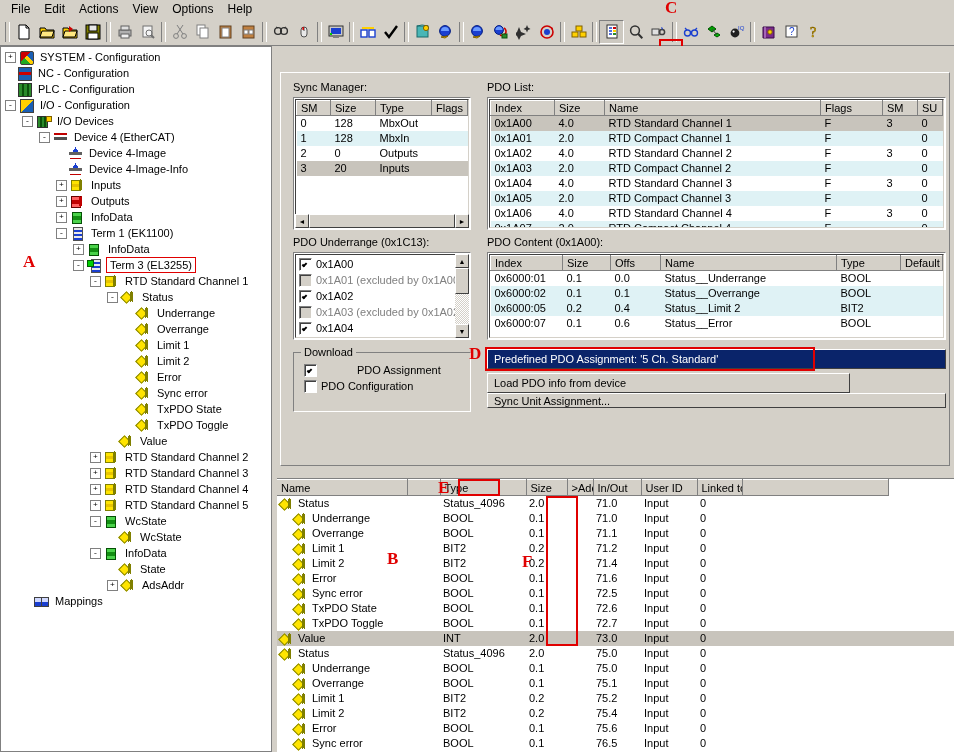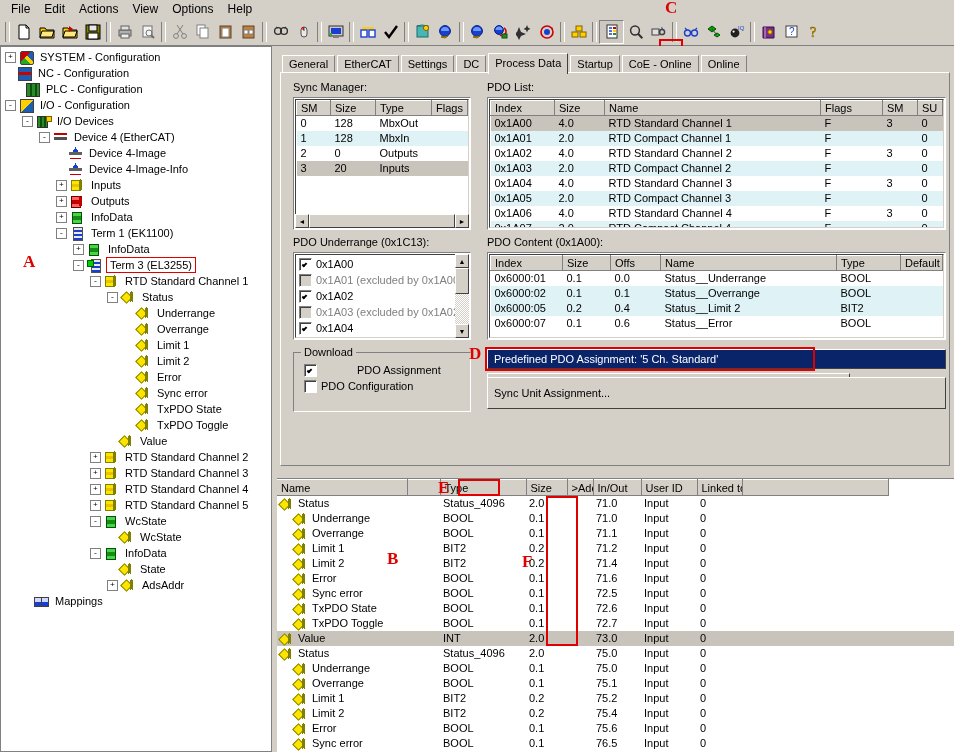--- a/index.html
+++ b/index.html
@@ -409,21 +409,21 @@
         <div class="tn" style="padding-left: 4px;">
           <div class="exp">+</div>
           <div class="ico ico-sys"></div>
           <span class="lbl">SYSTEM - Configuration</span>
         </div>
         <div class="tn" style="padding-left: 4px;">
           <div class="noexp"></div>
           <div class="ico ico-nc"></div>
           <span class="lbl">NC - Configuration</span>
         </div>
-        <div class="tn" style="padding-left: 12px;">
+        <div class="tn" style="padding-left: 4px;">
           <div class="noexp"></div>
           <div class="ico ico-plc"></div>
           <span class="lbl">PLC - Configuration</span>
         </div>
         <div class="tn" style="padding-left: 4px;">
           <div class="exp">-</div>
           <div class="ico ico-io"></div>
           <span class="lbl">I/O - Configuration</span>
         </div>
         <div class="tn" style="padding-left: 21px;">
@@ -581,30 +581,20 @@
           <div class="noexp"></div>
           <div class="ico ico-map"></div>
           <span class="lbl">Mappings</span>
         </div>
       </div>
   </div>
   <div id="splitter"></div>
 
   <div id="right">
 
-    <div id="tabstrip">
-        <div class="tab">General</div>
-        <div class="tab">EtherCAT</div>
-        <div class="tab">Settings</div>
-        <div class="tab">DC</div>
-        <div class="tab active">Process Data</div>
-        <div class="tab">Startup</div>
-        <div class="tab">CoE - Online</div>
-        <div class="tab">Online</div>
-      </div>
 
     <div id="tabpage">
 
       <div class="secttl" style="left:12px;top:8px;">Sync Manager:</div>
       <div class="listctl" style="left:12px;top:24px;width:178px;height:133px;">
         <div class="inner">
           <table class="grid">
             <colgroup>
                 <col style="width:34px">
                 <col style="width:45px">
@@ -853,21 +843,21 @@
               <span>PDO Configuration</span>
             </div>
           </div>
       </div>
 
       <div class="btn sel" style="left:206px;top:276px;width:459px;height:20px;">Predefined PDO Assignment: '5 Ch. Standard'</div>
       <div class="redring" style="left:204px;top:274px;width:330px;height:24px;"></div>
       <div class="marker" style="position:absolute;left:188px;top:271px;">D</div>
 
       <div class="btn" style="left:206px;top:300px;width:363px;height:20px;">Load PDO info from device</div>
-      <div class="btn" style="left:206px;top:304px;width:459px;height:32px;text-align:right;">Sync Unit Assignment...</div>
+      <div class="btn" style="left:206px;top:320px;width:459px;height:15px;text-align:right;">Sync Unit Assignment...</div>
     </div>
 
     <div id="botgrid">
       <table>
         <colgroup>
           <col style="width:130px">
             <col style="width:33px">
             <col style="width:86px">
             <col style="width:41px">
           <col style="width:26px">

